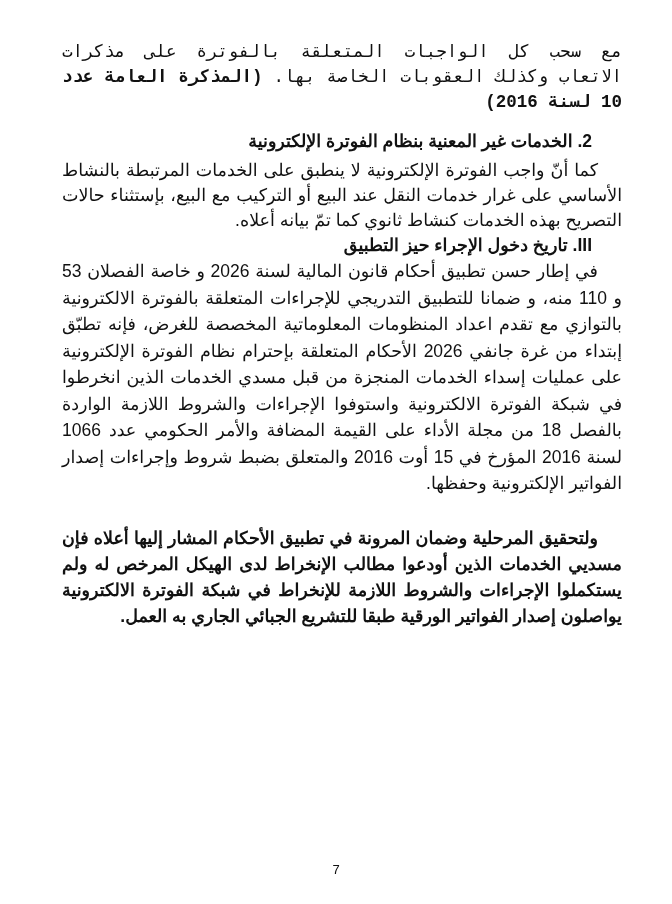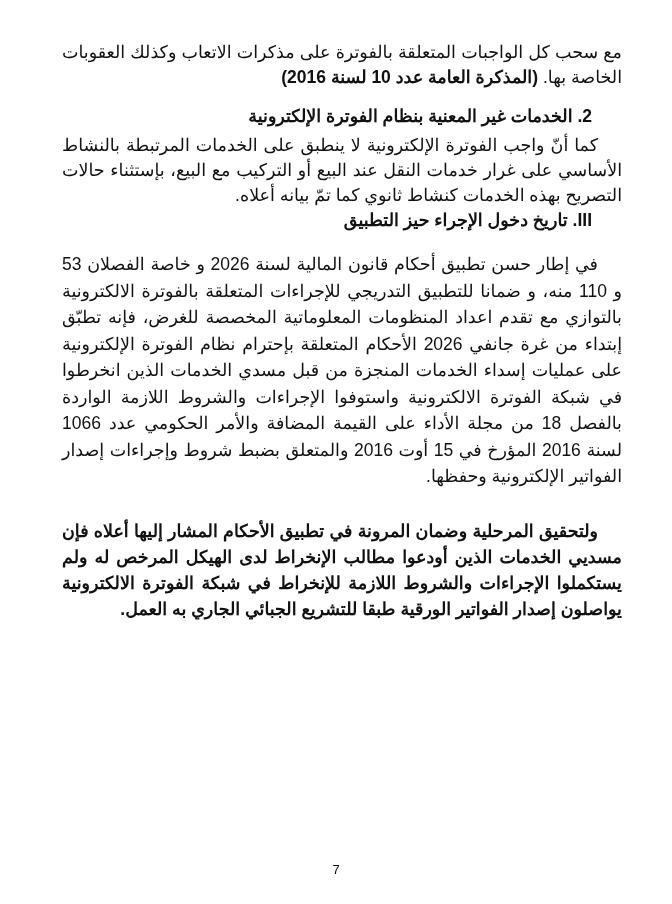--- a/index.html
+++ b/index.html
@@ -10,41 +10,41 @@
   .p .indent { display:inline-block; width:24px; }
   .bold { font-weight:bold; }
   .h { font-size:17.5px; font-weight:bold; line-height:25px; margin:0; }
   .pagenum { position:absolute; left:0; right:0; top:862px; text-align:center; font-size:13px;
              font-family:"Liberation Sans", sans-serif; direction:ltr; }
 </style>
 </head>
 <body>
 
 <div class="page">
-  <p class="p" style="margin-bottom:7px;">
+  <p class="p" style="margin-bottom:7px;font-family:Liberation Mono, monospace;">
     <span>مع سحب كل الواجبات المتعلقة بالفوترة على مذكرات الاتعاب وكذلك العقوبات الخاصة بها.</span>
     <span class="bold">(المذكرة العامة عدد 10 لسنة 2016)</span>
   </p>
 
   <p class="h" style="margin-top:14px; padding-right:30px;">
     <span>2.</span>
     <span>الخدمات غير المعنية بنظام الفوترة الإلكترونية</span>
   </p>
 
 
   <p class="p" style="margin-top:4px;">
     <span class="indent"></span><span>كما أنّ واجب الفوترة الإلكترونية لا ينطبق على الخدمات المرتبطة بالنشاط الأساسي على غرار خدمات النقل عند البيع أو التركيب مع البيع، بإستثناء حالات التصريح بهذه الخدمات كنشاط ثانوي كما تمّ بيانه أعلاه.</span>
   </p>
 
   <p class="h" style="padding-right:30px;">
     <span>III.</span>
     <span>تاريخ دخول الإجراء حيز التطبيق</span>
   </p>
 
-  <p class="p" style="margin-top:18px; line-height:26.5px;">
+  <p class="p" style="line-height:26.5px;">
     <span class="indent"></span><span>في إطار حسن تطبيق أحكام قانون المالية لسنة 2026 و خاصة الفصلان 53 و 110 منه، و ضمانا للتطبيق التدريجي للإجراءات المتعلقة بالفوترة الالكترونية بالتوازي مع تقدم اعداد المنظومات المعلوماتية المخصصة للغرض، فإنه تطبّق إبتداء من غرة جانفي 2026 الأحكام المتعلقة بإحترام نظام الفوترة الإلكترونية على عمليات إسداء الخدمات المنجزة من قبل مسدي الخدمات الذين انخرطوا في شبكة الفوترة الالكترونية واستوفوا الإجراءات والشروط اللازمة الواردة بالفصل 18 من مجلة الأداء على القيمة المضافة والأمر الحكومي عدد 1066 لسنة 2016 المؤرخ في 15 أوت 2016 والمتعلق بضبط شروط وإجراءات إصدار الفواتير الإلكترونية وحفظها.</span>
   </p>
 
   <p class="p bold" style="margin-top:28px; line-height:26px;">
     <span class="indent"></span><span>ولتحقيق المرحلية وضمان المرونة في تطبيق الأحكام المشار إليها أعلاه فإن مسديي الخدمات الذين أودعوا مطالب الإنخراط لدى الهيكل المرخص له ولم يستكملوا الإجراءات والشروط اللازمة للإنخراط في شبكة الفوترة الالكترونية يواصلون إصدار الفواتير الورقية طبقا للتشريع الجبائي الجاري به العمل.</span>
   </p>
 </div>
 
 <div class="pagenum">7</div>
 

